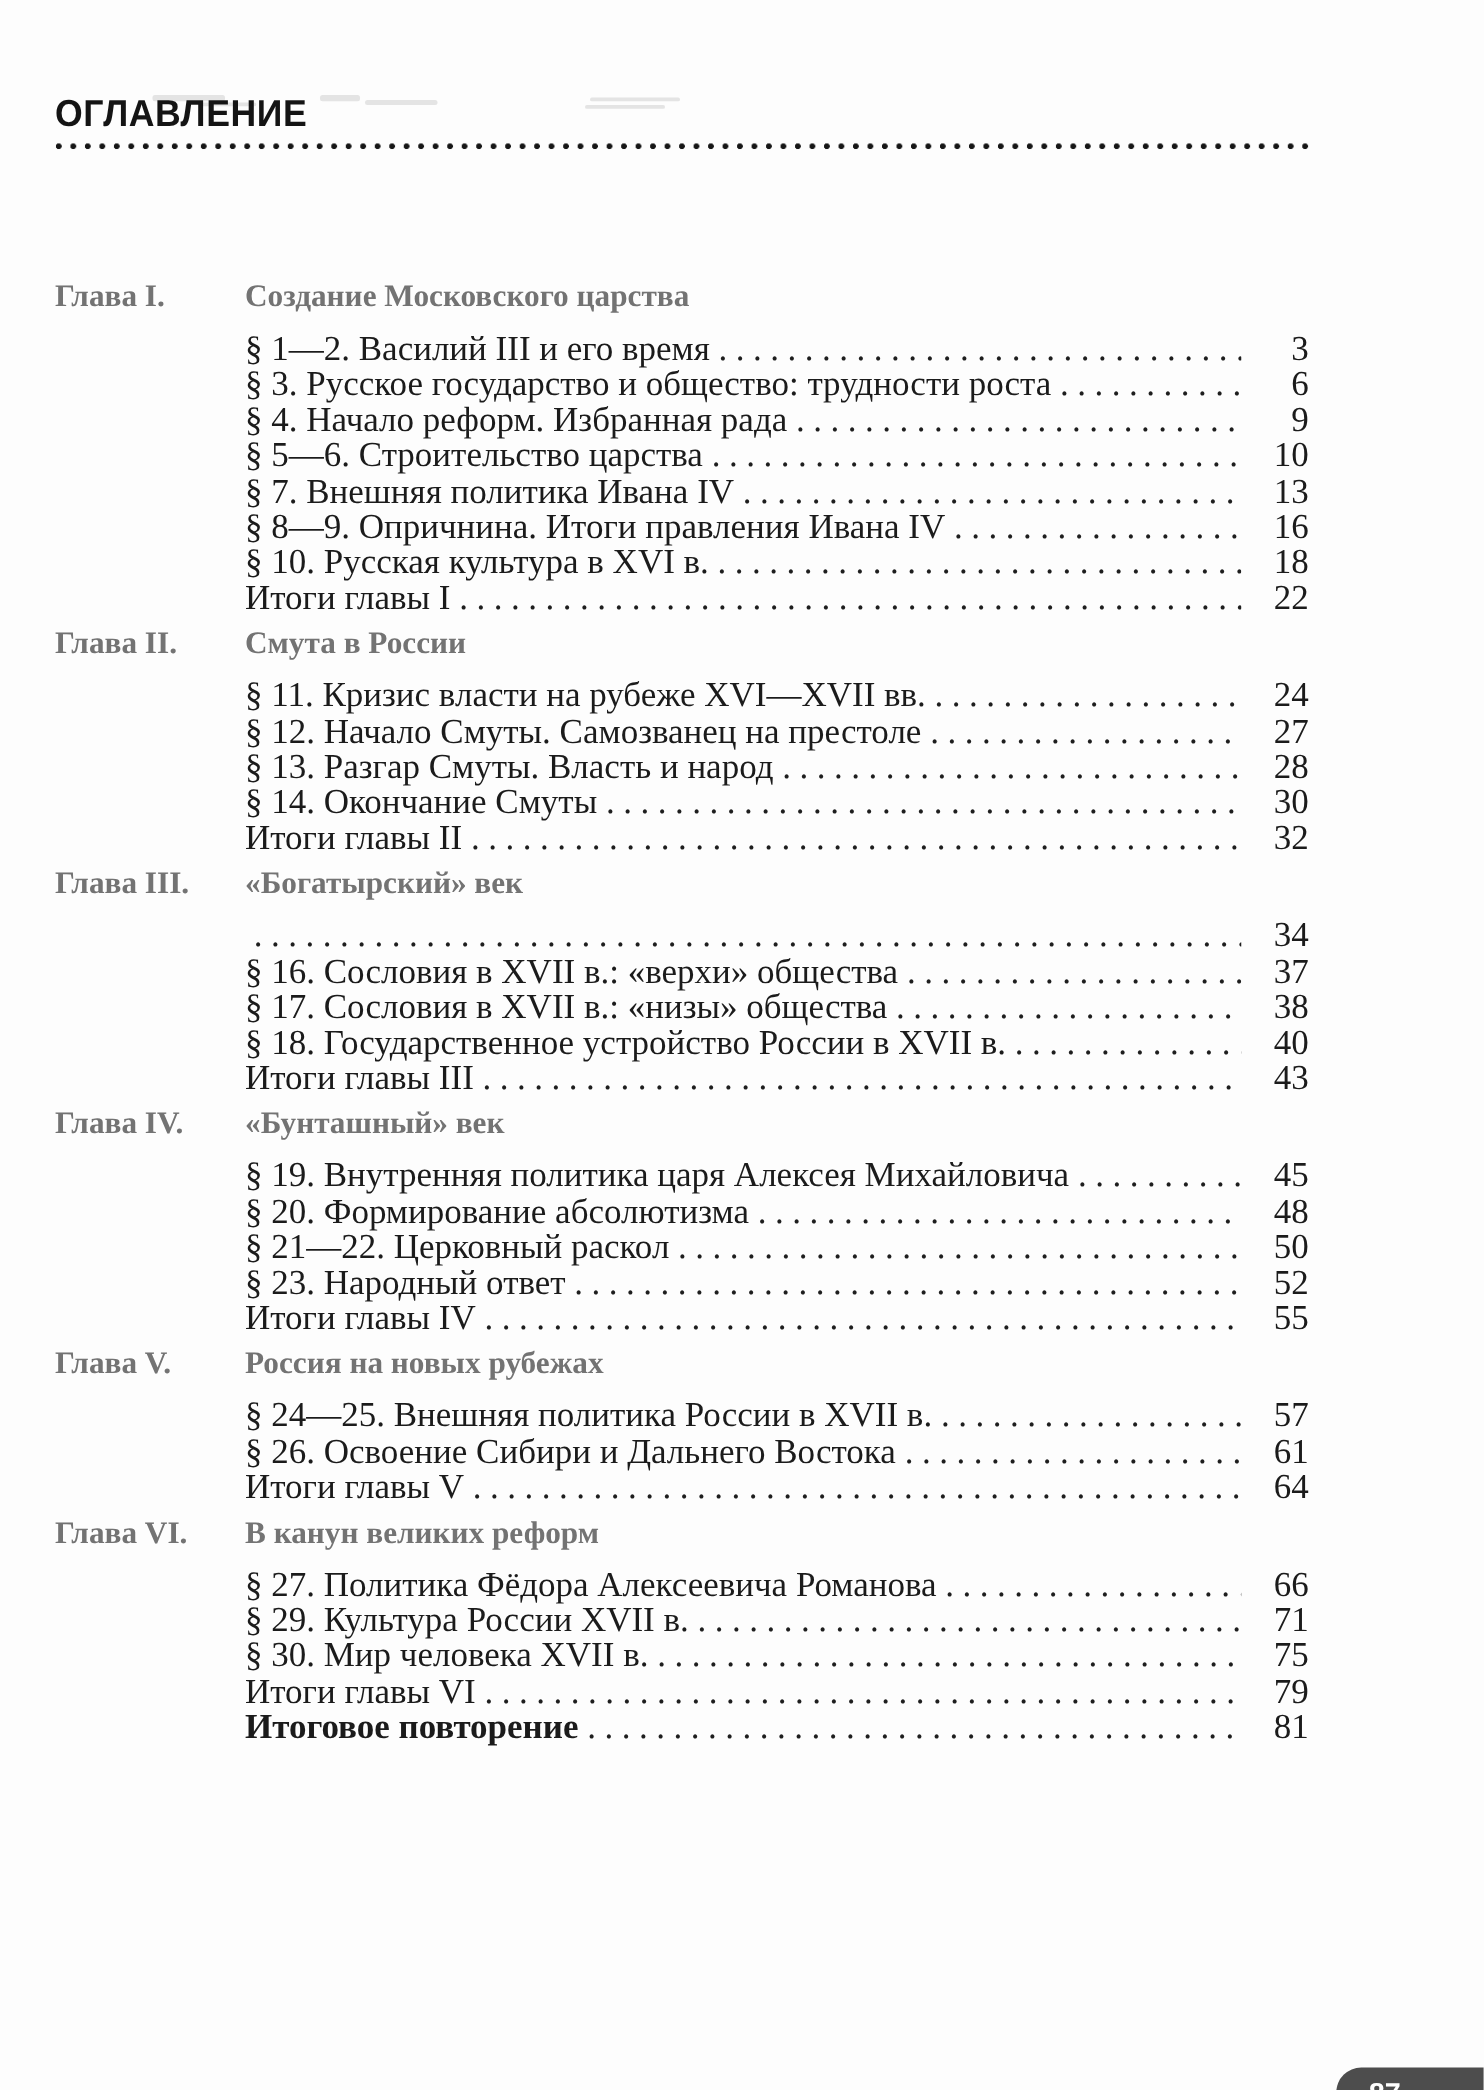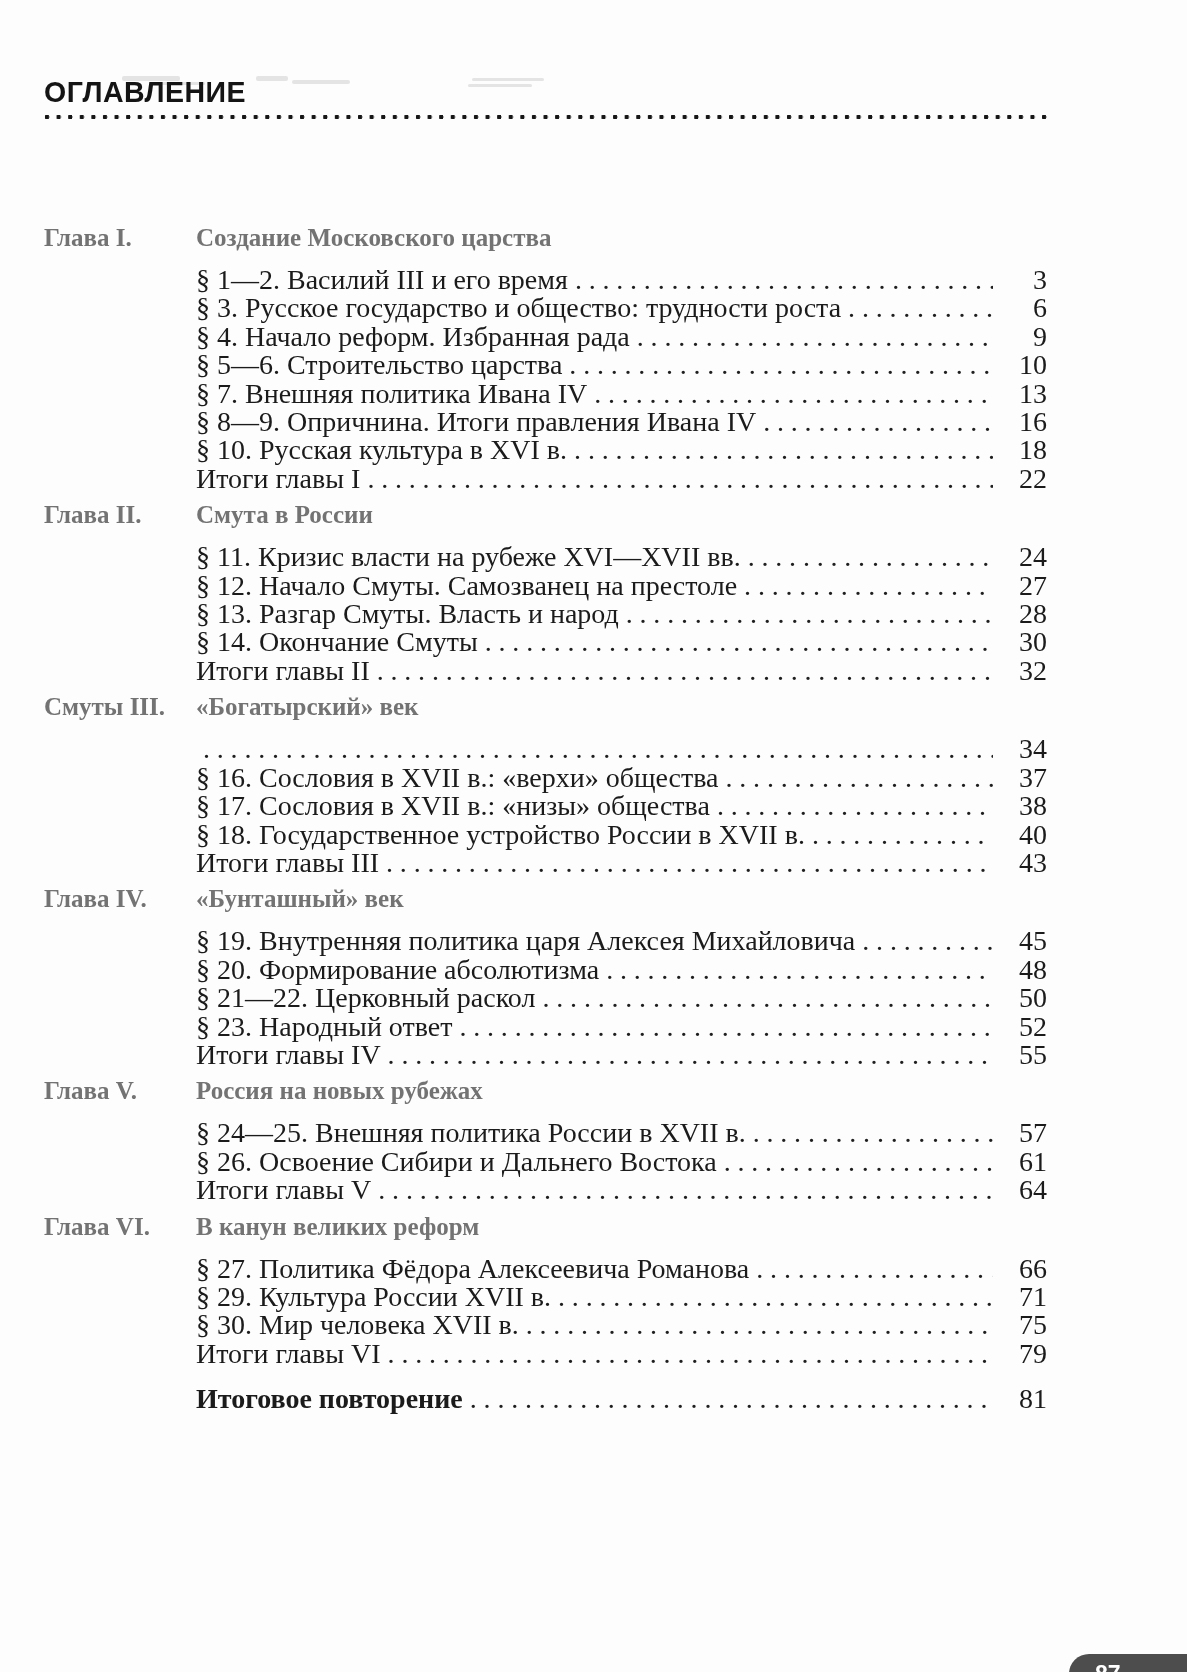--- a/index.html
+++ b/index.html
@@ -86,21 +86,21 @@
   .leader::after {
     content: "....................................................................................................................................";
     letter-spacing: 6.8px;
   }
   .entry-page {
     flex: 0 0 auto;
     width: 44px;
     text-align: right;
   }
 
-  .final-entry { margin-top: 17px; margin-left: 152px; }
+  .final-entry { margin-left: 152px; }
   .final-entry .entry-text { font-weight: bold; }
 
   .page-badge {
     position: absolute;
     right: 0;
     top: 1578px;
     height: 40px;
     width: 118px;
     background: #4d4d4d;
     border-radius: 21px 0 0 21px;
@@ -221,21 +221,21 @@
   <div class="entry">
     <span class="entry-text">Итоги главы II</span>
     <span class="leader"></span>
     <span class="entry-page">32</span>
   </div>
 </div>
   </section>
 
   <section class="chapter">
     <div class="chapter-head">
-      <span class="chapter-label">Смуты III.</span>
+      <span class="chapter-label">Глава III.</span>
       <span class="chapter-title">«Богатырский» век</span>
     </div>
     <div class="entries">
   <div class="entry">
     <span class="leader"></span>
     <span class="entry-page">34</span>
   </div>
 
   <div class="entry">
     <span class="entry-text">§ 16. Сословия в XVII в.: «верхи» общества</span>

